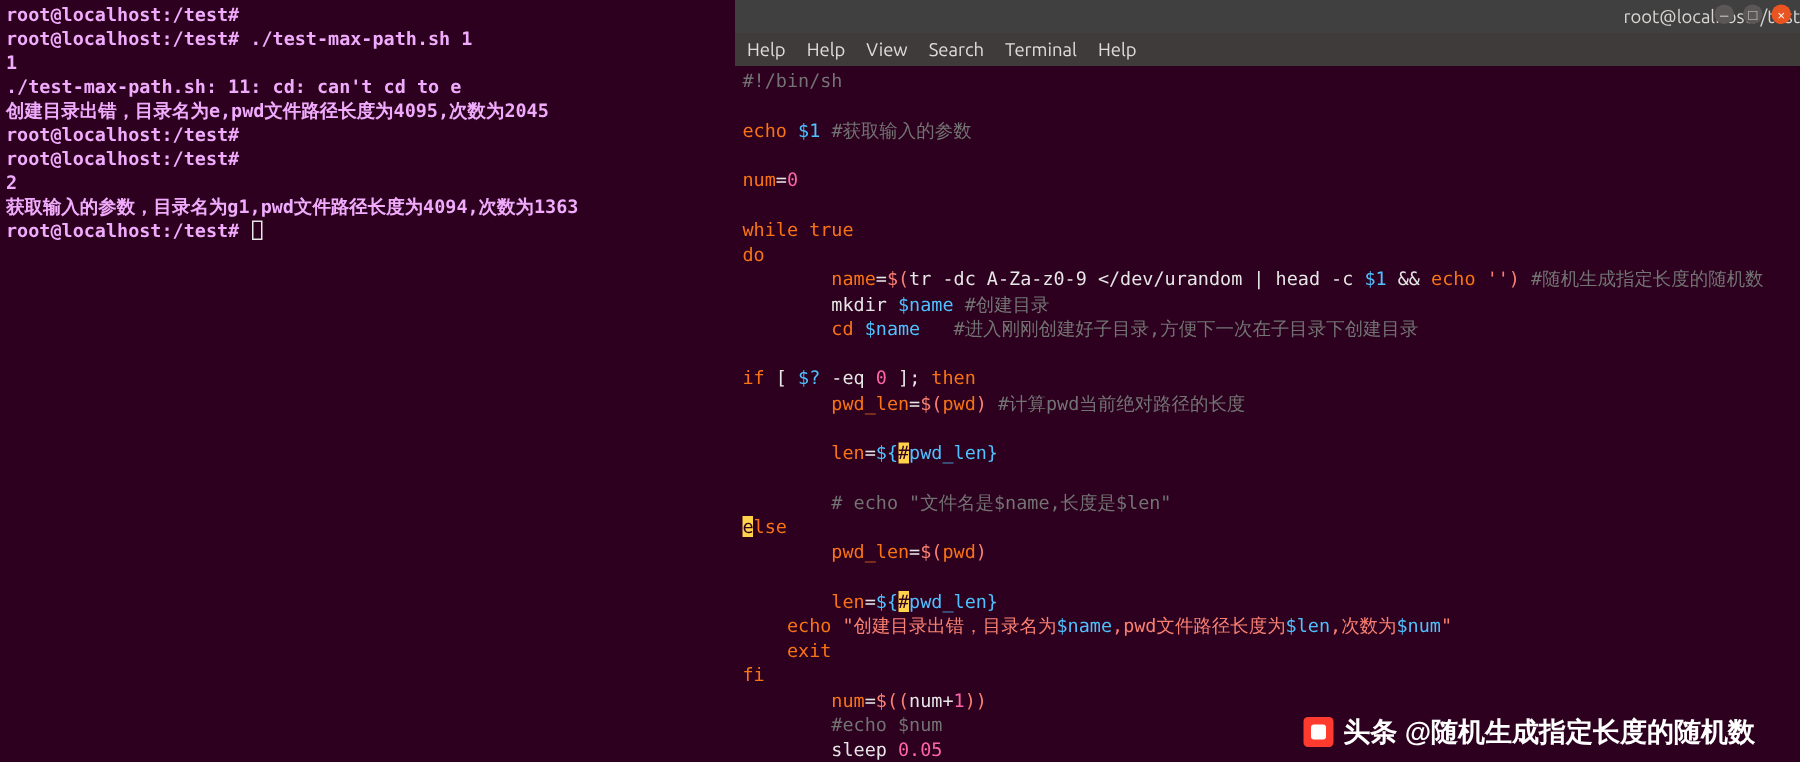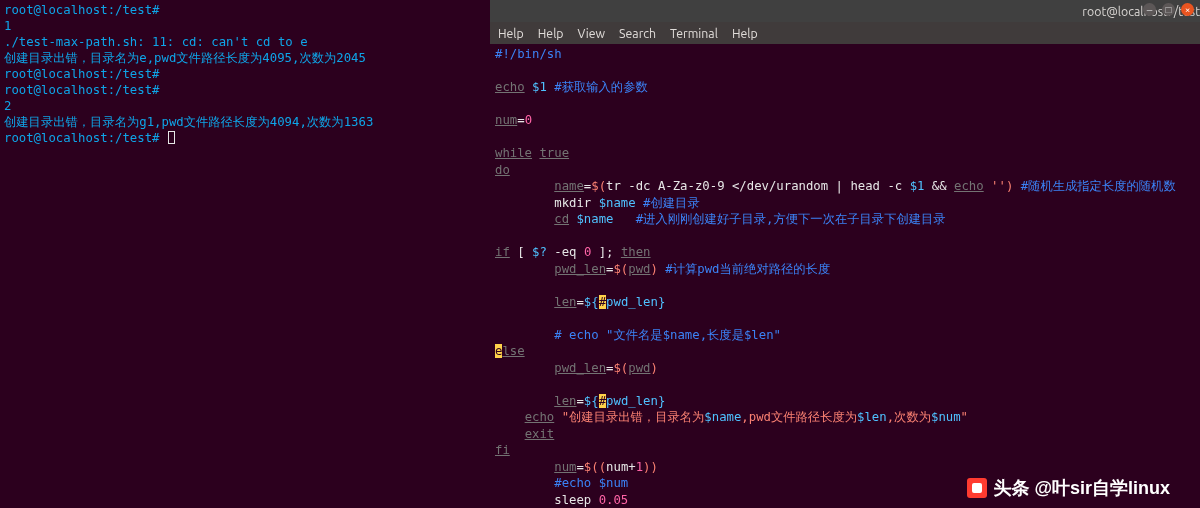--- a/index.html
+++ b/index.html
@@ -1,55 +1,56 @@
 <!DOCTYPE html>
 <html><head>
 <meta charset="utf-8">
 <style>
   * { margin:0; padding:0; box-sizing:border-box; }
   html,body { width:1200px; height:508px; overflow:hidden; font-family:"DejaVu Sans Mono","Ubuntu Mono",monospace; }
   .screen { display:flex; width:1200px; height:508px; background:#2c001e; }
-  .pane-left { width:490px; height:100%; background:#2c001e; color:#0ea5e9; font-size:12.3px; line-height:16px; padding:2px 4px; }
+  .pane-left { width:490px; height:100%; background:#2c001e; color:#f0abfc; font-size:12.3px; line-height:16px; padding:2px 4px;font-weight:bold; }
   .pane-right { flex:1; height:100%; background:#2c001e; display:flex; flex-direction:column; }
   .titlebar { height:22px; background:#404040; color:#d9d6d3; font-size:12.3px; display:flex; align-items:center; justify-content:flex-end; position:relative; font-family:Ubuntu,Arial,sans-serif; }
   .titlebar .wbtns { position:absolute; right:6px; top:3px; display:flex; gap:6px; }
   .wbtn { width:13px; height:13px; border-radius:50%; background:#5c5757; display:flex; align-items:center; justify-content:center; color:#ccc; font-size:10px; line-height:1; }
   .wbtn.close { background:#e95420; color:#fff; }
   .menubar { height:22px; background:#403b3b; color:#e0dcd9; font-size:12.3px; display:flex; align-items:center; gap:14px; padding:0 8px; font-family:Ubuntu,Arial,sans-serif; }
   .menuitem { cursor:default; }
   .editor { flex:1; background:#2c001e; padding:2px 5px; font-size:12.3px; line-height:16.5px; overflow:hidden; white-space:pre; }
   .ln { display:block; white-space:pre; }
   .cursor { display:inline-block; width:7px; height:13px; border:1px solid #e6e6e6; box-sizing:border-box; margin-left:1px; vertical-align:-2px; }
-  .kw { color:#737373;text-decoration:underline; }      
+  .kw { color:#f97316; }      
   .str { color:#fa8072; }     
-  .cmt { color:#3b82f6; }     
+  .cmt { color:#737373; }     
   .var { color:#4fc1ff; }     
   .num { color:#ff64a7; }     
   .id  { color:#e6e6e6; }
   .highlight-bg { background:#ffd24a; color:#2c001e; }
   .else-e { background:#ffd24a; color:#2c001e; }
   .watermark { position:absolute; right:30px; bottom:8px; font-family:Arial,"Microsoft YaHei",sans-serif; font-size:18px; color:#ffffff; font-weight:bold; display:flex; align-items:center; gap:6px; }
   .watermark .logo { width:20px; height:20px; background:#ff3b30; border-radius:3px; position:relative; display:inline-block; }
   .watermark .logo::before { content:""; position:absolute; inset:5px; background:#fff; border-radius:2px; }
   .screen { position:relative; }
 </style>
 </head>
 <body>
 
 <div class="screen">
 
   <div class="pane-left" id="left-pane">
       <div class="ln"><span>root@localhost:/test#</span></div>
+      <div class="ln"><span>root@localhost:/test# ./test-max-path.sh 1</span></div>
       <div class="ln"><span>1</span></div>
       <div class="ln"><span>./test-max-path.sh: 11: cd: can't cd to e</span></div>
       <div class="ln"><span>创建目录出错，目录名为e,pwd文件路径长度为4095,次数为2045</span></div>
       <div class="ln"><span>root@localhost:/test#</span></div>
       <div class="ln"><span>root@localhost:/test#</span></div>
       <div class="ln"><span>2</span></div>
-      <div class="ln"><span>创建目录出错，目录名为g1,pwd文件路径长度为4094,次数为1363</span></div>
+      <div class="ln"><span>获取输入的参数，目录名为g1,pwd文件路径长度为4094,次数为1363</span></div>
       <div class="ln"><span>root@localhost:/test# </span><span class="cursor"></span></div>
     </div>
 
   <div class="pane-right">
     <div class="titlebar">
       <span>root@localhost: /test</span>
       <div class="wbtns">
         <div class="wbtn">‒</div>
         <div class="wbtn">□</div>
         <div class="wbtn close">×</div>
@@ -61,15 +62,15 @@
         <span class="menuitem">View</span>
         <span class="menuitem">Search</span>
         <span class="menuitem">Terminal</span>
         <span class="menuitem">Help</span>
       </div>
     <div class="editor" id="editor"><div class="ln"><span class="cmt">#!/bin/sh</span></div><div class="ln">&nbsp;</div><div class="ln"><span class="kw">echo</span><span> </span><span class="var">$1</span><span> </span><span class="cmt">#获取输入的参数</span></div><div class="ln">&nbsp;</div><div class="ln"><span class="kw">num</span><span class="id">=</span><span class="num">0</span></div><div class="ln">&nbsp;</div><div class="ln"><span class="kw">while</span><span> </span><span class="kw">true</span></div><div class="ln"><span class="kw">do</span></div><div class="ln"><span>        </span><span class="kw">name</span><span class="id">=</span><span class="str">$(</span><span class="id">tr -dc A-Za-z0-9 &lt;/dev/urandom | head -c </span><span class="var">$1</span><span class="id"> &amp;&amp; </span><span class="kw">echo</span><span> </span><span class="str">''</span><span class="str">)</span><span> </span><span class="cmt">#随机生成指定长度的随机数</span></div><div class="ln"><span>        </span><span class="id">mkdir </span><span class="var">$name</span><span> </span><span class="cmt">#创建目录</span></div><div class="ln"><span>        </span><span class="kw">cd</span><span> </span><span class="var">$name</span><span>   </span><span class="cmt">#进入刚刚创建好子目录,方便下一次在子目录下创建目录</span></div><div class="ln">&nbsp;</div><div class="ln"><span class="kw">if</span><span> </span><span class="id">[ </span><span class="var">$?</span><span class="id"> -eq </span><span class="num">0</span><span class="id"> ]; </span><span class="kw">then</span></div><div class="ln"><span>        </span><span class="kw">pwd_len</span><span class="id">=</span><span class="str">$(</span><span class="kw">pwd</span><span class="str">)</span><span> </span><span class="cmt">#计算pwd当前绝对路径的长度</span></div><div class="ln">&nbsp;</div><div class="ln"><span>        </span><span class="kw">len</span><span class="id">=</span><span class="var">${</span><span class="highlight-bg">#</span><span class="var">pwd_len}</span></div><div class="ln">&nbsp;</div><div class="ln"><span>        </span><span class="cmt"># echo "文件名是$name,长度是$len"</span></div><div class="ln"><span class="else-e">e</span><span class="kw">lse</span></div><div class="ln"><span>        </span><span class="kw">pwd_len</span><span class="id">=</span><span class="str">$(</span><span class="kw">pwd</span><span class="str">)</span></div><div class="ln">&nbsp;</div><div class="ln"><span>        </span><span class="kw">len</span><span class="id">=</span><span class="var">${</span><span class="highlight-bg">#</span><span class="var">pwd_len}</span></div><div class="ln"><span>    </span><span class="kw">echo</span><span> </span><span class="str">"创建目录出错，目录名为</span><span class="var">$name</span><span class="str">,pwd文件路径长度为</span><span class="var">$len</span><span class="str">,次数为</span><span class="var">$num</span><span class="str">"</span></div><div class="ln"><span>    </span><span class="kw">exit</span></div><div class="ln"><span class="kw">fi</span></div><div class="ln"><span>        </span><span class="kw">num</span><span class="id">=</span><span class="str">$((</span><span class="id">num+</span><span class="num">1</span><span class="str">))</span></div><div class="ln"><span>        </span><span class="cmt">#echo $num</span></div><div class="ln"><span>        </span><span class="id">sleep </span><span class="num">0.05</span></div></div>
   </div>
 
   <div class="watermark">
     <span class="logo"></span>
-    <span>头条 @叶sir自学linux</span>
+    <span>头条 @随机生成指定长度的随机数</span>
   </div>
 </div>
 
 </body></html>

